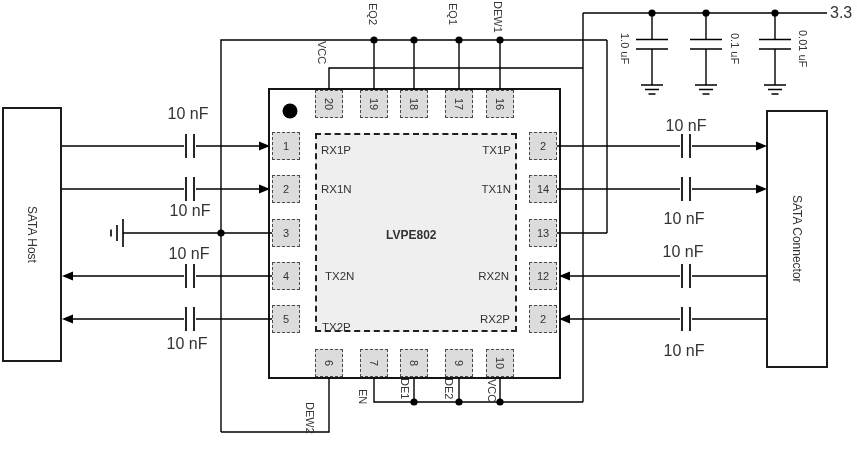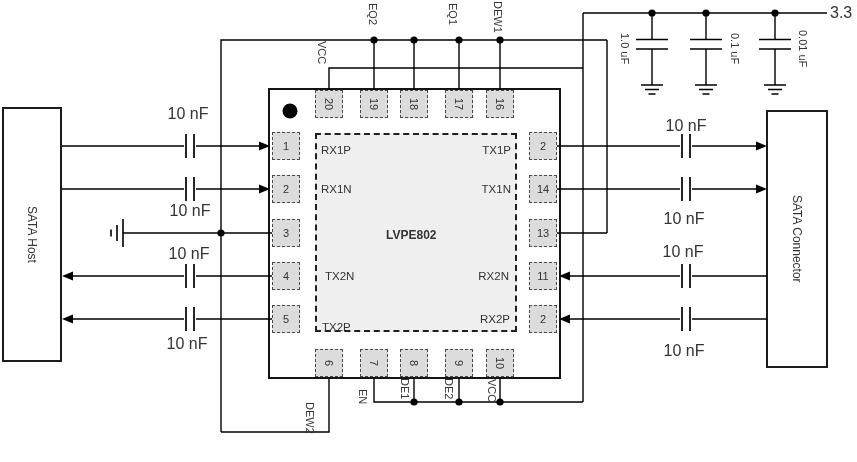--- a/index.html
+++ b/index.html
@@ -57,21 +57,21 @@
   <div class="pin" style="left:529px;top:132px">
       <span>2</span>
     </div>
   <div class="pin" style="left:529px;top:175px">
       <span>14</span>
     </div>
   <div class="pin" style="left:529px;top:219px">
       <span>13</span>
     </div>
   <div class="pin" style="left:529px;top:262px">
-      <span>11</span>
+      <span>12</span>
     </div>
   <div class="pin" style="left:529px;top:305px">
       <span>2</span>
     </div>
 
   <div class="pin rot" style="left:315px;top:90px">
       <span>20</span>
     </div>
   <div class="pin rot" style="left:360px;top:90px">
       <span>19</span>

